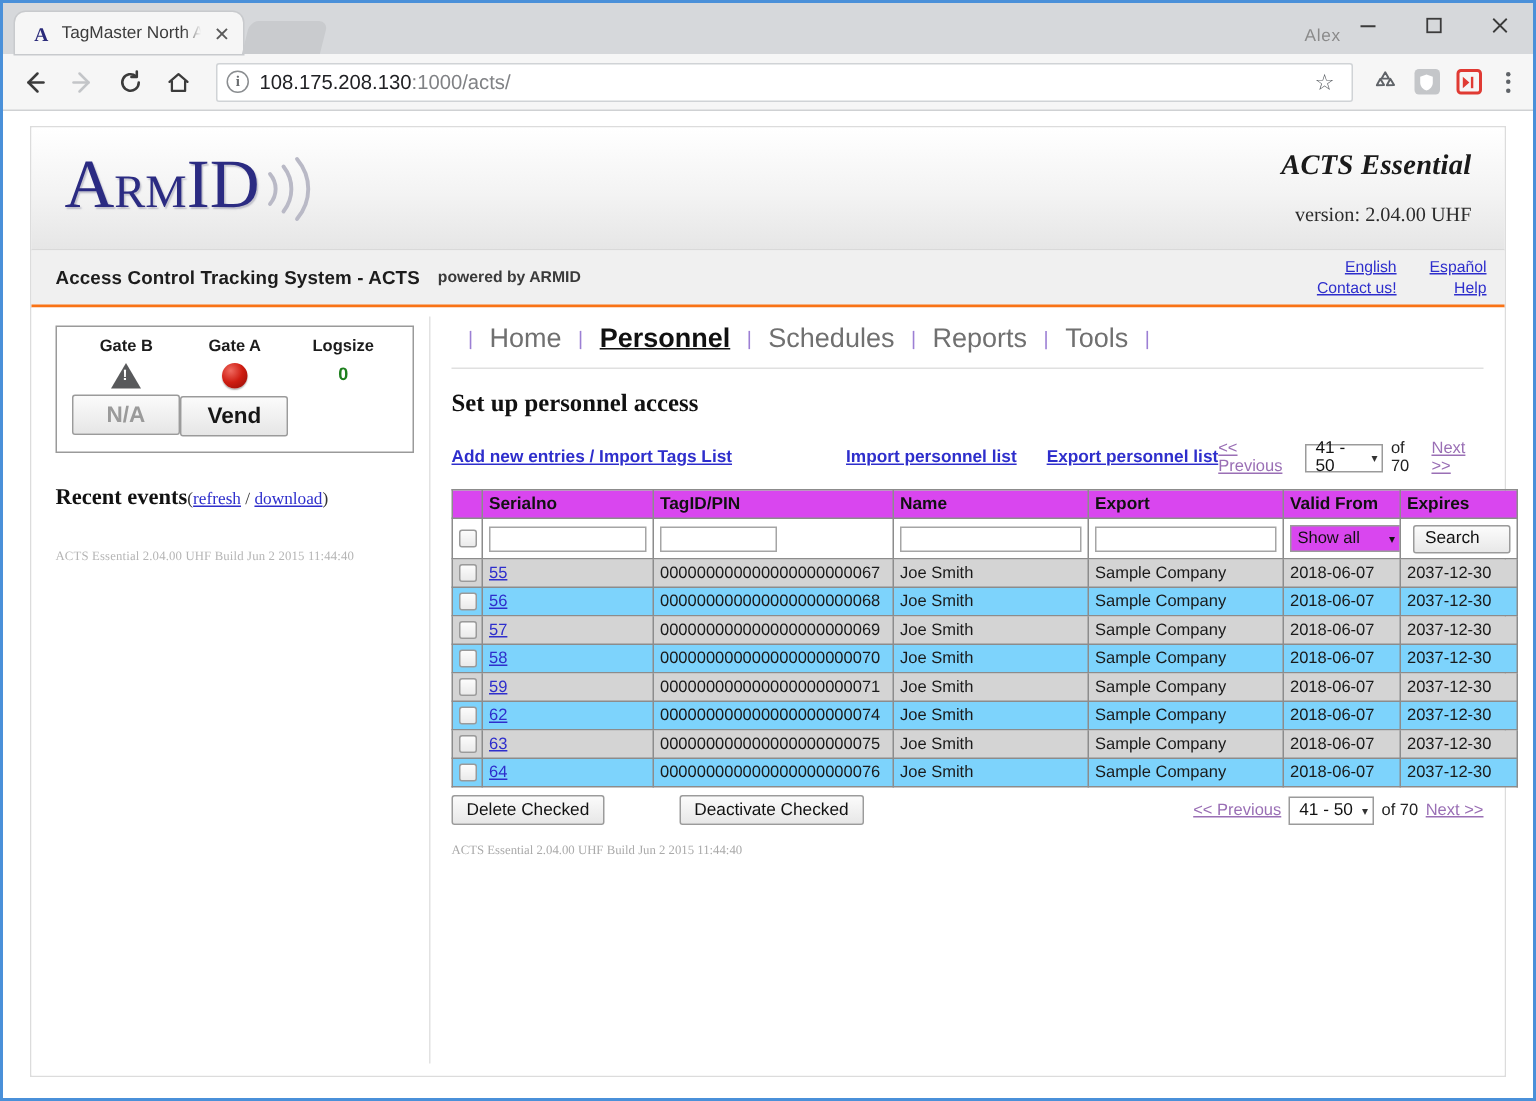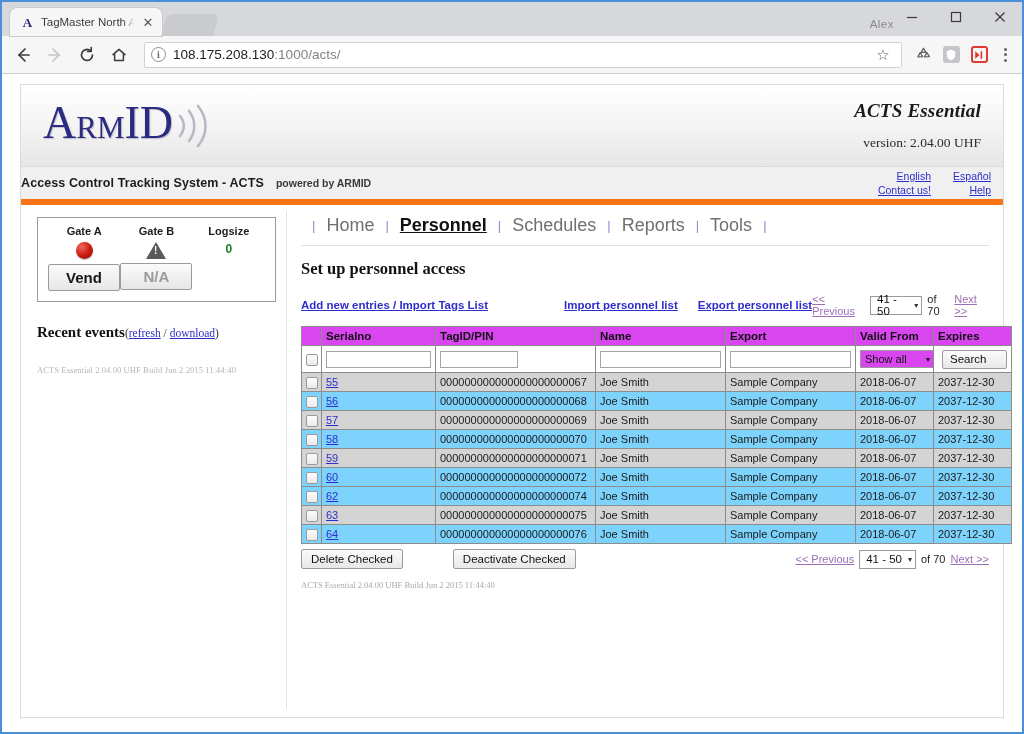--- a/index.html
+++ b/index.html
@@ -225,24 +225,24 @@
     letter-spacing: 0.2px;
   }
   .brandright .ver {
     font-size: 13.5px; margin-top: 13px; color: #2b2b2b;
   }
 
   
   .subbar {
     height: 38px;
     background: #f0f0f0;
-    border-bottom: 6px solid #f97316;
+    border-bottom: 2px solid #f97316;
     display: flex;
     align-items: center;
-    padding: 0 12px 0 0;
+    padding: 0 12px 0 16px;
     flex: 0 0 auto;
   }
   .subbar .acts {
     font-size: 12.5px; font-weight: bold; color: #1c1c1c;
     letter-spacing: 0.1px;
   }
   .subbar .powered {
     font-size: 10.5px; font-weight: bold; color: #3a3a3a;
     margin-left: 12px;
   }
@@ -633,29 +633,29 @@
           <a href="#">Help</a>
         </div>
       </div>
 
       <div class="cols">
 
         <div class="sidebar">
           <div class="gatebox">
 
             <div class="gate">
+              <div class="gname">Gate B</div>
+              <div class="warn"></div>
+              <div class="gbtn off">N/A</div>
+            </div>
+
+            <div class="gate">
               <div class="gname">Gate A</div>
               <div class="dot"></div>
               <div class="gbtn">Vend</div>
-            </div>
-
-            <div class="gate">
-              <div class="gname">Gate B</div>
-              <div class="warn"></div>
-              <div class="gbtn off">N/A</div>
             </div>
 
             <div class="gate">
               <div class="gname">Logsize</div>
               <div class="logcount">0</div>
             </div>
 
           </div>
 
           <div class="recent"><span>Recent events</span><span class="sep">(</span><a href="#">refresh</a><span class="sep"> / </span><a href="#">download</a><span class="sep">)</span></div>
@@ -774,29 +774,20 @@
                   <td class="cen"><span class="cb"></span></td>
                   <td><a href="#" class="srow">59</a></td>
                   <td>000000000000000000000071</td>
                   <td>Joe Smith</td>
                   <td>Sample Company</td>
                   <td>2018-06-07</td>
                   <td>2037-12-30</td>
                 </tr>
                 <tr class="even">
                   <td class="cen"><span class="cb"></span></td>
-                  <td><a href="#" class="srow">60</a></td>
-                  <td>000000000000000000000072</td>
-                  <td>Joe Smith</td>
-                  <td>Sample Company</td>
-                  <td>2018-06-07</td>
-                  <td>2037-12-30</td>
-                </tr>
-                <tr class="even">
-                  <td class="cen"><span class="cb"></span></td>
                   <td><a href="#" class="srow">62</a></td>
                   <td>000000000000000000000074</td>
                   <td>Joe Smith</td>
                   <td>Sample Company</td>
                   <td>2018-06-07</td>
                   <td>2037-12-30</td>
                 </tr>
                 <tr class="odd">
                   <td class="cen"><span class="cb"></span></td>
                   <td><a href="#" class="srow">63</a></td>

